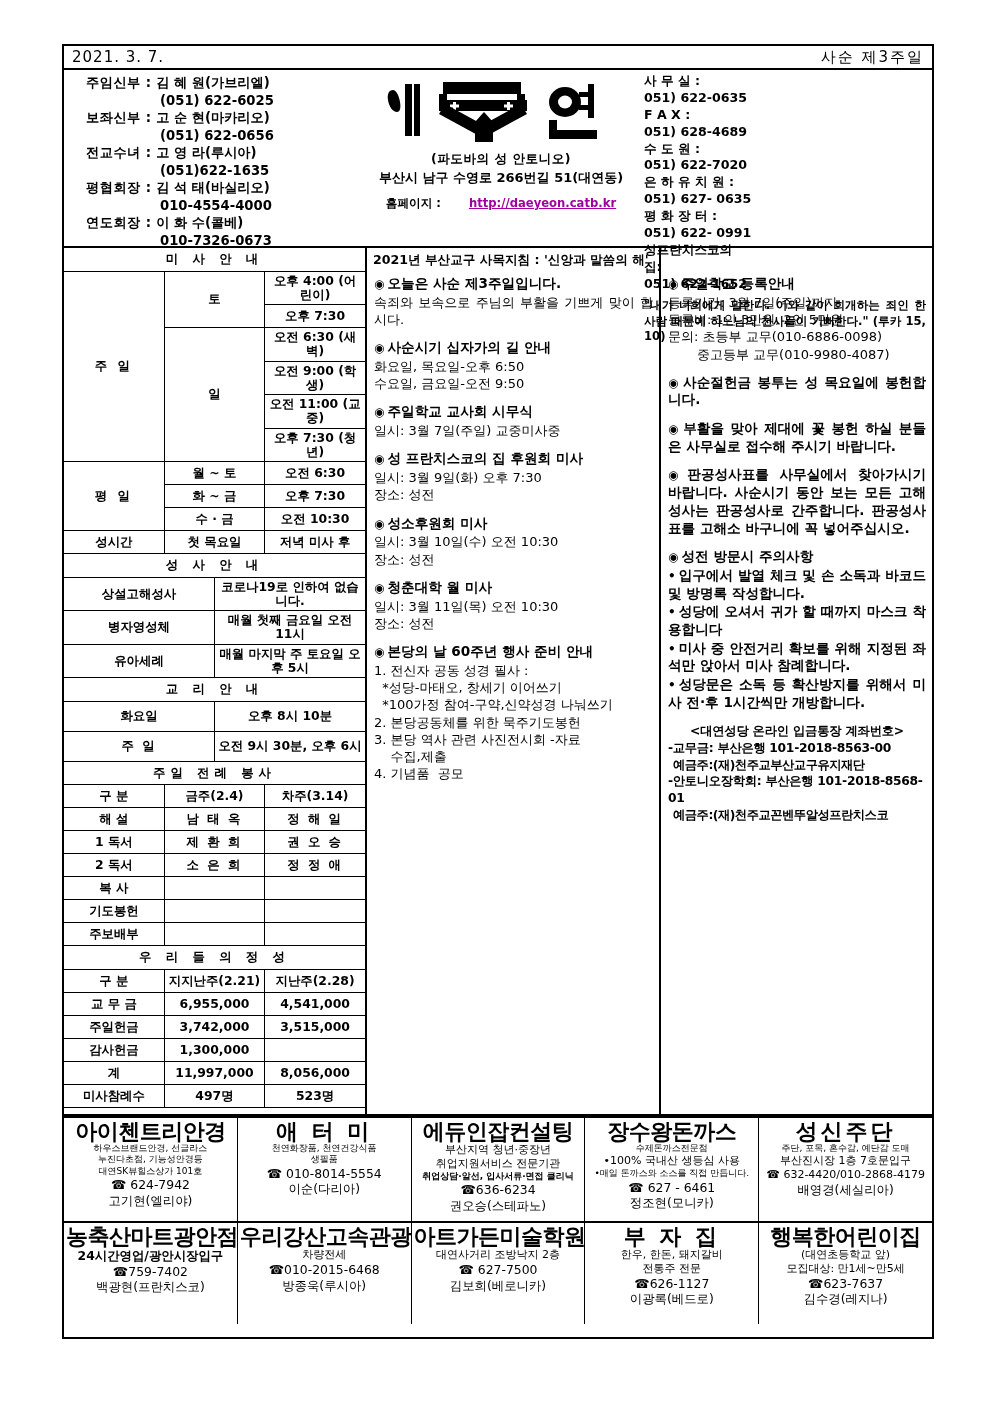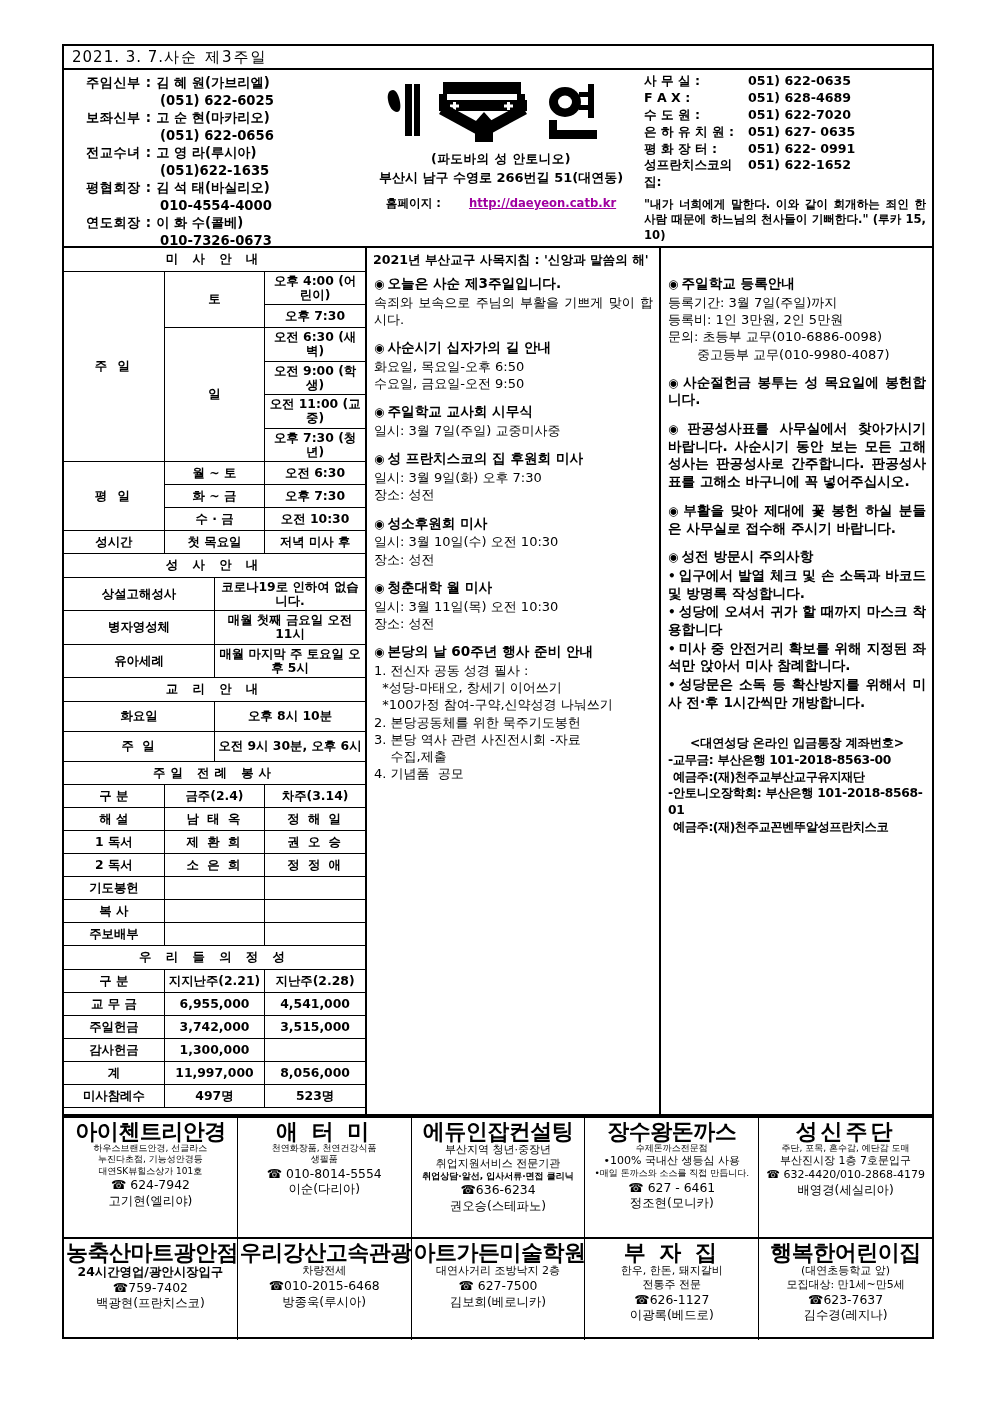--- a/index.html
+++ b/index.html
@@ -14,21 +14,21 @@
   
   .outer {
     position: absolute;
     left: 62px; top: 44px;
     width: 872px; height: 1295px;
     border: 2px solid #000;
   }
 
   
   .datebar {
-    display: flex; align-items: center;
+    display: flex; justify-content: space-between; align-items: center;
     height: 24px;
     border-bottom: 2px solid #000;
     padding: 0 8px;
     font-size: 15px; letter-spacing: 1px;
   }
   .datebar .d-left { font-size: 15px; }
   .datebar .d-right { font-size: 15px; letter-spacing: 2px; }
 
   
   .header {
@@ -64,21 +64,21 @@
     color: #a000a0; text-decoration: underline; margin-left: 24px;
   }
 
   .hdr-right {
     flex: 1;
     padding: 3px 6px 2px 8px;
     font-size: 12.6px;
     font-weight: bold;
   }
   .contact-line {
-    display: flex; align-items: baseline; line-height: 1.34;
+    display: flex; align-items: baseline; line-height: 1.34; flex-direction: column;
   }
   .contact-line .ck {
     width: 104px; display: inline-flex; justify-content: space-between;
     letter-spacing: 0;
   }
   .contact-line .ck.tight { letter-spacing: 0; }
   .contact-line .cv { white-space: nowrap; }
   .scripture {
     margin-top: 6px;
     font-size: 11.6px; line-height: 1.32; font-weight: bold;
@@ -128,30 +128,30 @@
   .ann-head {
     font-size: 13.6px; font-weight: bold; line-height: 1.3;
     margin-bottom: 1px;
   }
   .ann-head .bullet { font-size: 12px; margin-right: 3px; }
   .ann-body { font-size: 13px; line-height: 1.33; }
   .ann-body.just { text-align: justify; }
   .ann-body div { white-space: pre-wrap; }
   .ann-body.bold { font-weight: bold; }
   .bank {
-    font-size: 12.3px; line-height: 1.36; font-weight: bold; margin-top: 24px;
+    font-size: 12.3px; line-height: 1.36; font-weight: bold; margin-top: 12px;
   }
   .bank .bank-title { text-align: center; letter-spacing: -0.2px; }
   .bank .bi { letter-spacing: -0.3px; }
   .bank .bi2 { padding-left: 5px; letter-spacing: -0.5px; }
 
   
   .ads { border-top: 2px solid #000; }
   .adrow { display: flex; }
-  .adrow.r1 { height: 119px; }
+  .adrow.r1 { height: 103px; }
   .adrow.r2 { height: 103px; border-top: 2px solid #000; }
   .adcell {
     flex: 1; border-right: 1px solid #000;
     text-align: center; padding: 2px 2px 1px;
     overflow: hidden;
   }
   .adcell:last-child { border-right: none; }
   .ad-name {
     font-size: 22px; font-weight: bold; line-height: 1.05;
     letter-spacing: -0.5px; white-space: nowrap;
@@ -372,26 +372,26 @@
             <td>1 독서</td>
             <td class="spaced2">제 환 희</td>
             <td class="spaced2">권 오 승</td>
           </tr>
           <tr>
             <td>2 독서</td>
             <td class="spaced2">소 은 희</td>
             <td class="spaced2">정 정 애</td>
           </tr>
           <tr>
-            <td>기도봉헌</td>
+            <td>복 사</td>
             <td></td>
             <td></td>
           </tr>
           <tr>
-            <td>복 사</td>
+            <td>기도봉헌</td>
             <td></td>
             <td></td>
           </tr>
           <tr>
             <td>주보배부</td>
             <td></td>
             <td></td>
           </tr>
         </tbody>
           </table>
@@ -513,25 +513,25 @@
               <div>문의: 초등부 교무(010-6886-0098)</div>
               <div>       중고등부 교무(010-9980-4087)</div>
             </div>
           </div>
 
           <div class="ann">
             <div class="ann-head just" style="text-align:justify"><span class="bullet">◉</span><span>사순절헌금 봉투는 성 목요일에 봉헌합니다.</span></div>
           </div>
 
           <div class="ann">
+            <div class="ann-head" style="text-align:justify"><span class="bullet">◉</span><span>부활을 맞아 제대에 꽃 봉헌 하실 분들은 사무실로 접수해 주시기 바랍니다.</span></div>
+          </div>
+
+          <div class="ann">
             <div class="ann-head" style="text-align:justify"><span class="bullet">◉</span><span>판공성사표를 사무실에서 찾아가시기 바랍니다. 사순시기 동안 보는 모든 고해성사는 판공성사로 간주합니다. 판공성사표를 고해소 바구니에 꼭 넣어주십시오.</span></div>
-          </div>
-
-          <div class="ann">
-            <div class="ann-head" style="text-align:justify"><span class="bullet">◉</span><span>부활을 맞아 제대에 꽃 봉헌 하실 분들은 사무실로 접수해 주시기 바랍니다.</span></div>
           </div>
 
           <div class="ann">
             <div class="ann-head"><span class="bullet">◉</span><span>성전 방문시 주의사항</span></div>
             <div class="ann-head" style="text-align:justify"><span class="bullet">•</span><span>입구에서 발열 체크 및 손 소독과 바코드 및 방명록 작성합니다.</span></div>
             <div class="ann-head" style="text-align:justify"><span class="bullet">•</span><span>성당에 오셔서 귀가 할 때까지 마스크 착용합니다</span></div>
             <div class="ann-head" style="text-align:justify"><span class="bullet">•</span><span>미사 중 안전거리 확보를 위해 지정된 좌석만 앉아서 미사 참례합니다.</span></div>
             <div class="ann-head" style="text-align:justify"><span class="bullet">•</span><span>성당문은 소독 등 확산방지를 위해서 미사 전·후 1시간씩만 개방합니다.</span></div>
           </div>
 

